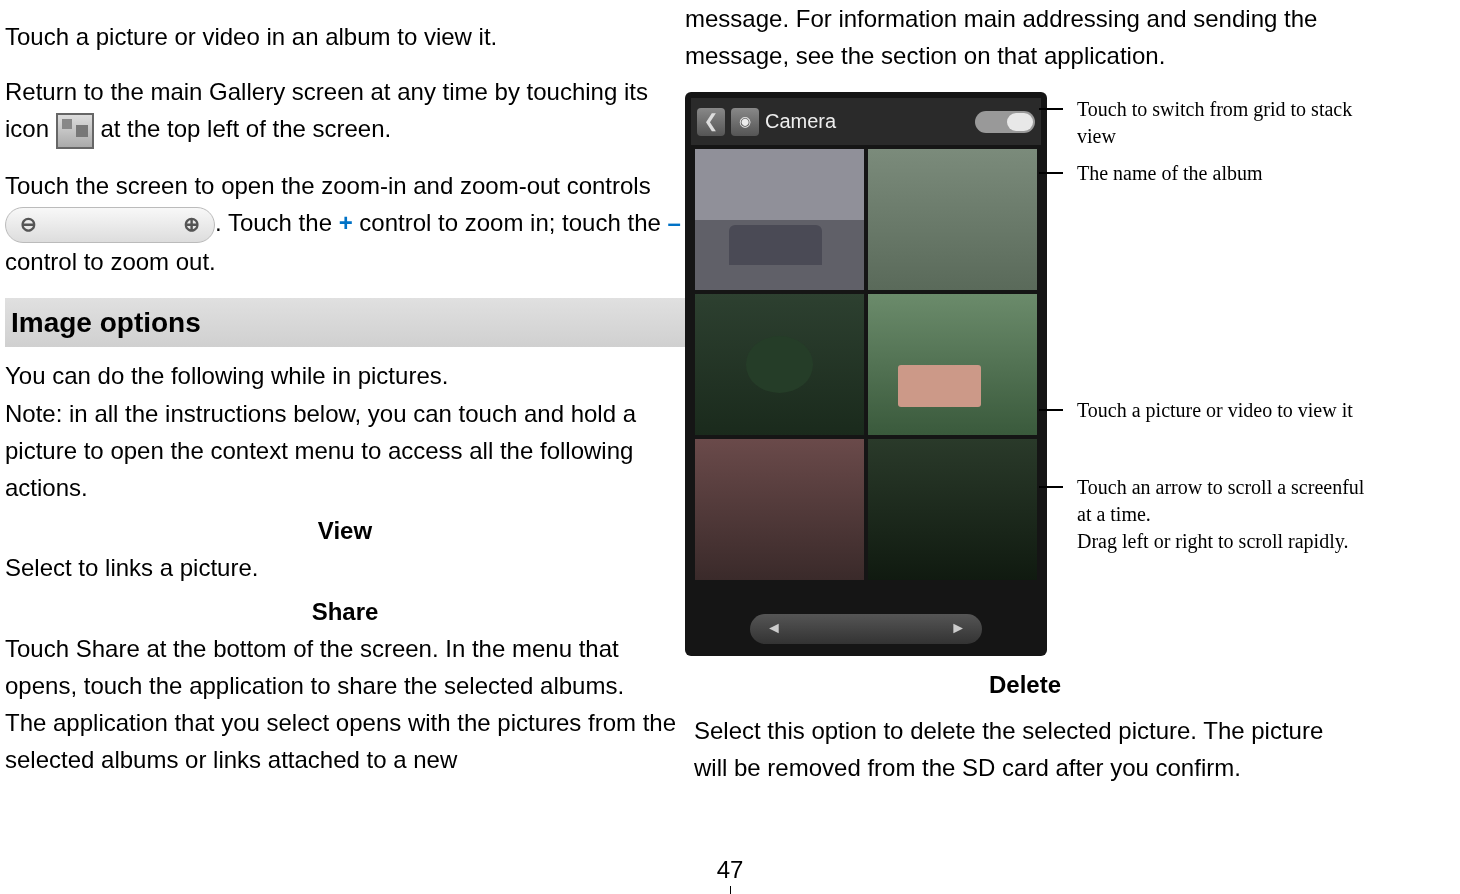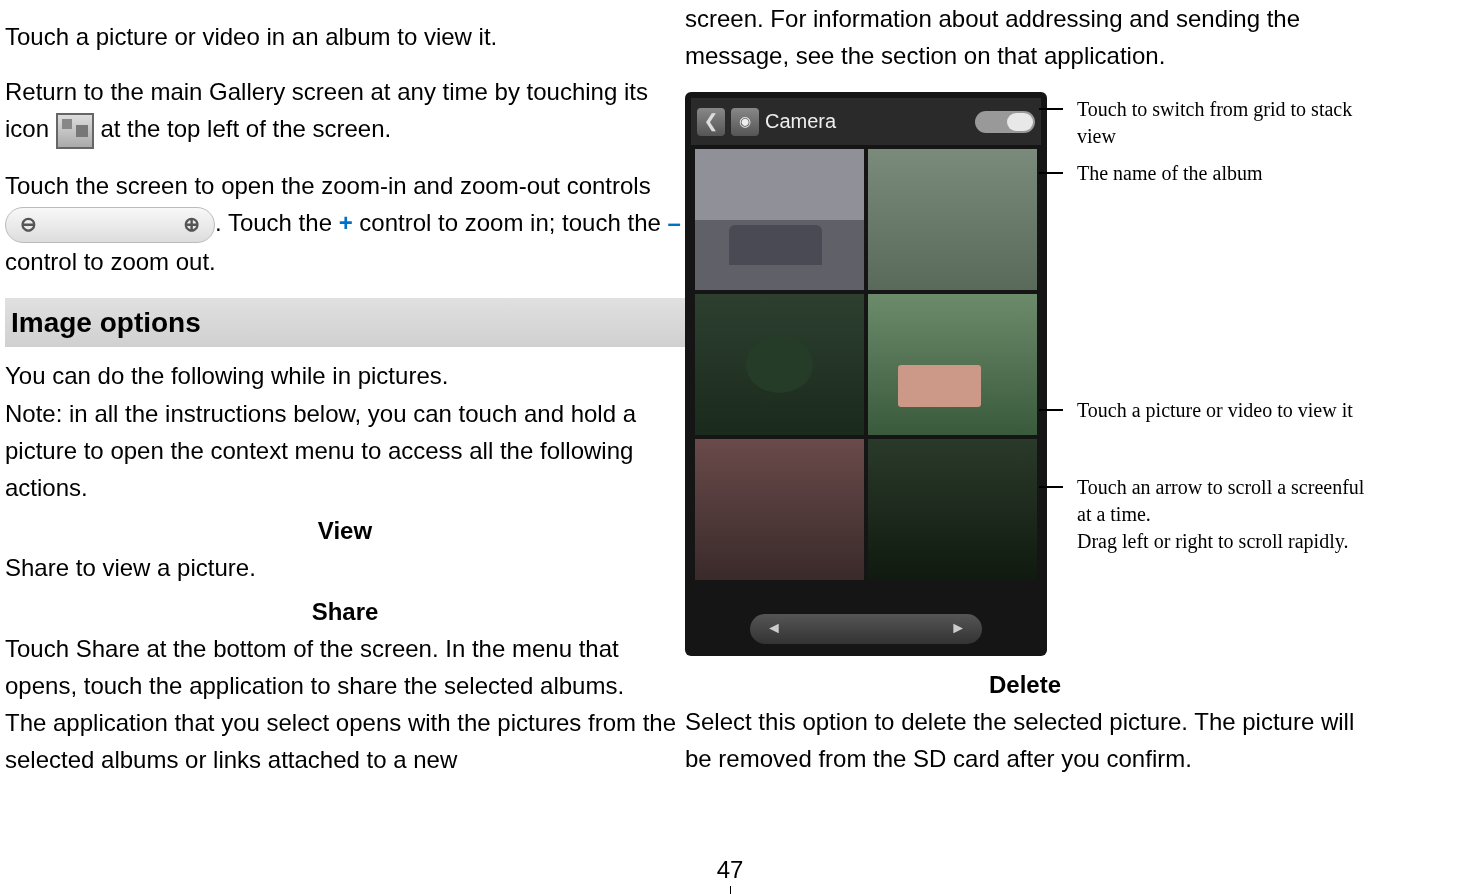--- a/index.html
+++ b/index.html
@@ -225,29 +225,29 @@
         <span class="plus">⊕</span>
       </span><span>. Touch the </span><span class="plus-blue">+</span><span> control to zoom in; touch the </span><span class="minus-blue">–</span><span> control to zoom out.</span>
     </p>
 
     <div class="heading-bar">Image options</div>
 
     <div class="para" style="margin:8px 0 0 0">You can do the following while in pictures.</div>
     <div class="para" style="margin:0">Note: in all the instructions below, you can touch and hold a picture to open the context menu to access all the following actions.</div>
 
     <div class="sub-heading">View</div>
-    <div class="para" style="margin:0">Share to view a picture.</div>
+    <div class="para" style="margin:0">Select to links a picture.</div>
 
     <div class="sub-heading">Share</div>
     <div class="para" style="margin:0">Touch Share at the bottom of the screen. In the menu that opens, touch the application to share the selected albums.</div>
     <div class="para" style="margin:0">The application that you select opens with the pictures from the selected albums or links attached to a new</div>
   </div>
 
   <div class="col">
-    <div class="para" style="margin-top:0">screen. For information about addressing and sending the message, see the section on that application.</div>
+    <div class="para" style="margin-top:0">message. For information main addressing and sending the message, see the section on that application.</div>
 
     <div class="figure-area">
       <div class="phone">
         <div class="phone-top">
           <span class="back-ico">❮</span>
           <span class="cam-ico">◉</span>
           <span class="album-title">Camera</span>
           <span class="toggle"></span>
         </div>
         <div class="thumb-grid">
@@ -268,18 +268,18 @@
         <div class="ann">The name of the album</div>
         <div class="ann" style="margin-top:210px">Touch a picture or video to view it</div>
         <div class="ann" style="margin-top:50px">
           <span>Touch an arrow to scroll a screenful at a time.</span><br>
           <span>Drag left or right to scroll rapidly.</span>
         </div>
       </div>
     </div>
 
     <div class="sub-heading" style="">Delete</div>
-    <div class="para" style="margin:0">Select this option to delete the selected picture. The picture will be removed from the SD card after you confirm.</div>
+    <div class="para" style="margin:9px">Select this option to delete the selected picture. The picture will be removed from the SD card after you confirm.</div>
   </div>
 </div>
 
 <div class="page-num">47</div>
 <div class="small-tick"></div>
 
 </body></html>

